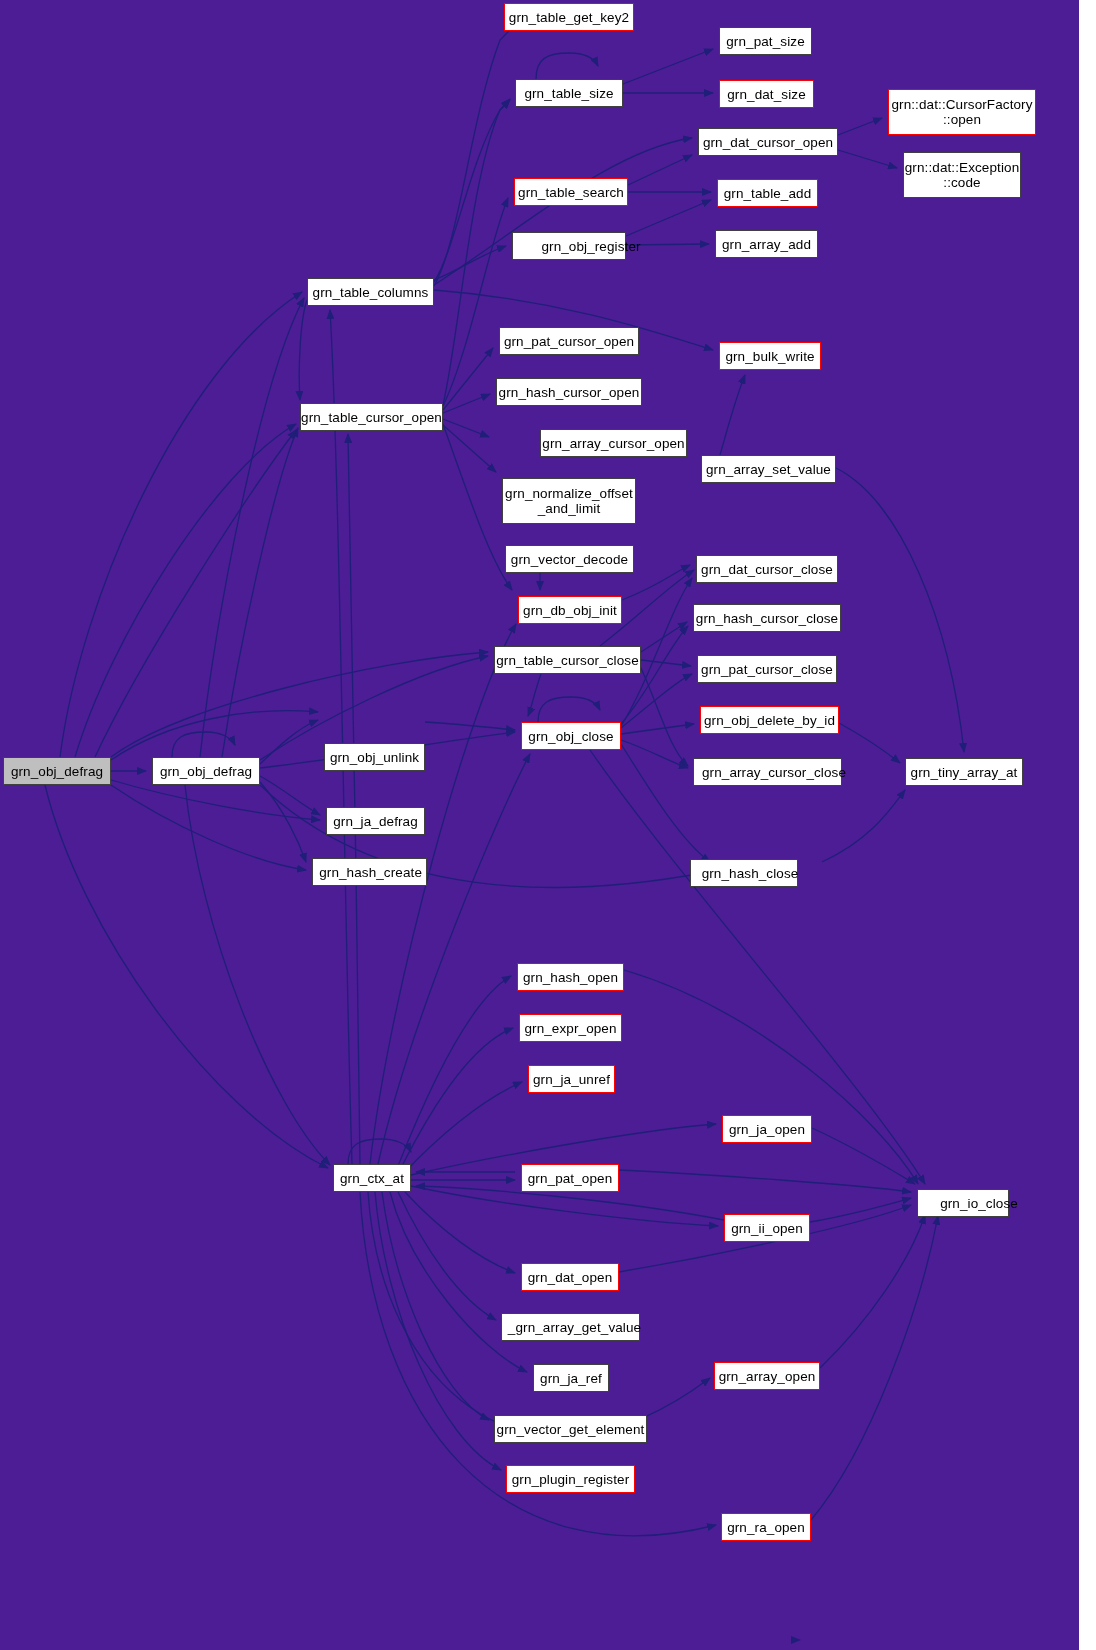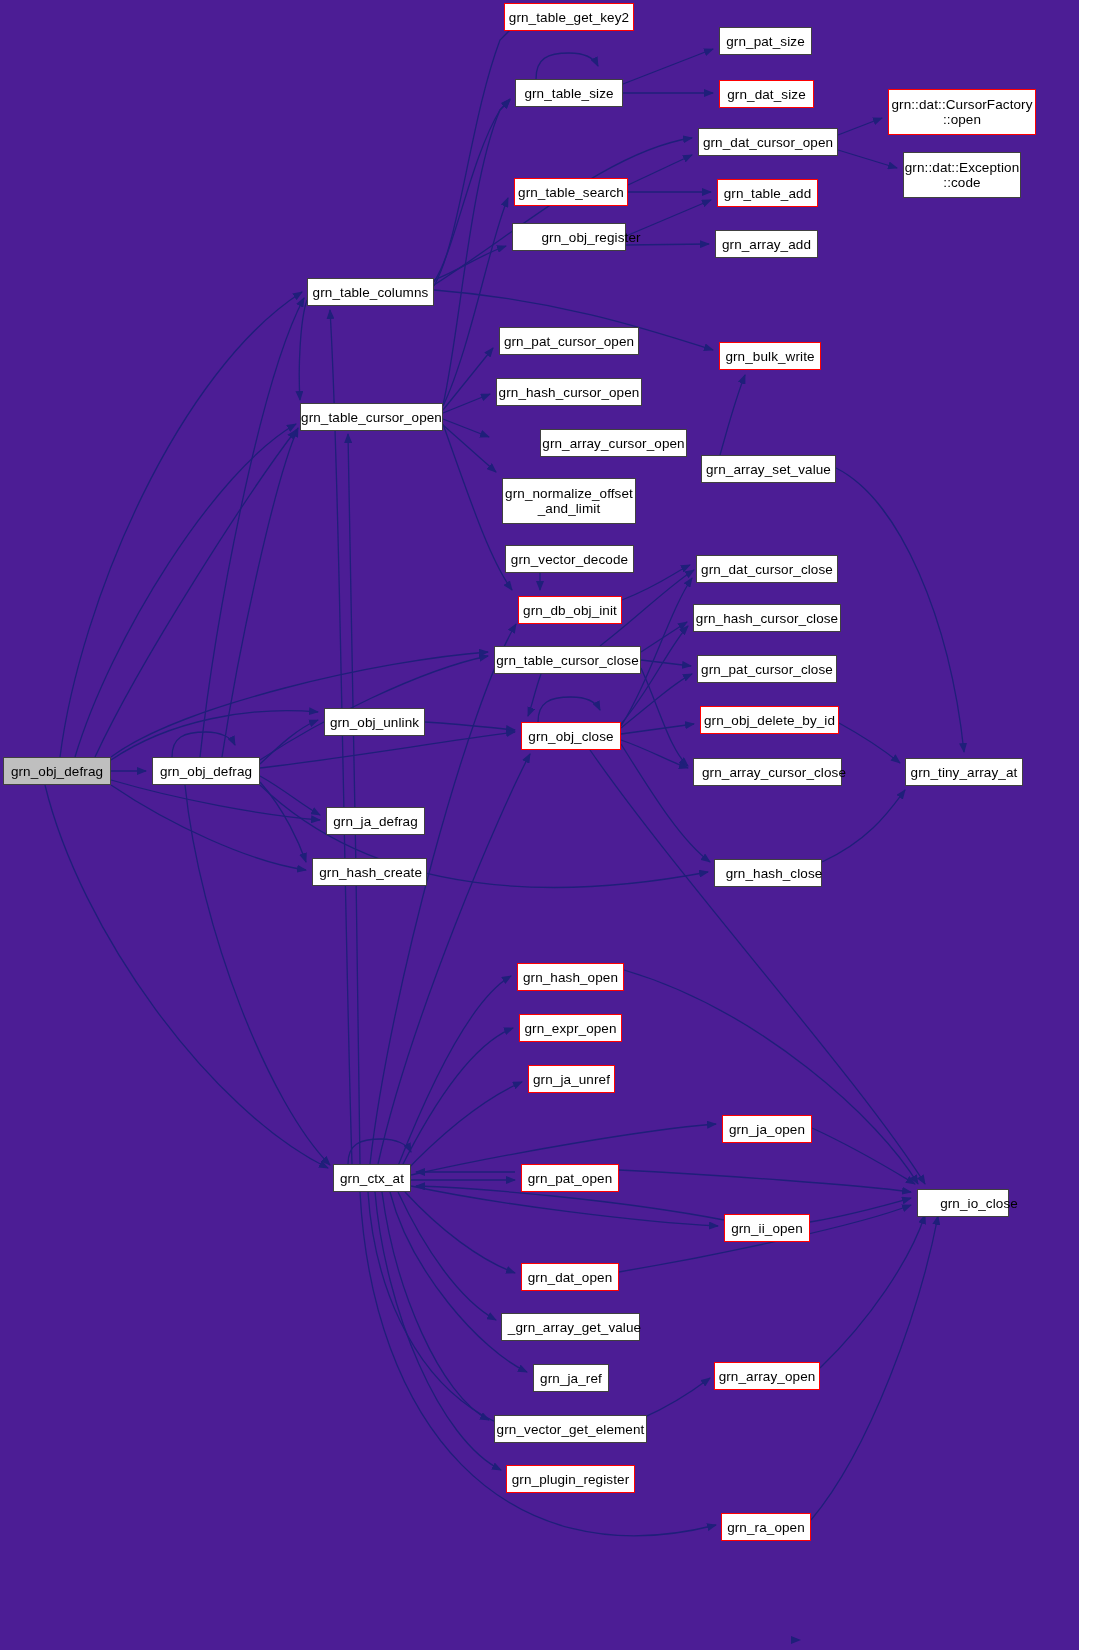--- a/index.html
+++ b/index.html
@@ -157,47 +157,47 @@
       <div class="node" style="left: 719px; top: 27px; width: 93px; height: 28px;"><span class="lbl">grn_pat_size</span></div>
       <div class="node" style="left: 515px; top: 79px; width: 108px; height: 28px;"><span class="lbl">grn_table_size</span></div>
       <div class="node red" style="left: 719px; top: 80px; width: 95px; height: 28px;"><span class="lbl">grn_dat_size</span></div>
       <div class="node red" style="left: 888px; top: 89px; width: 148px; height: 46px;"><span class="lbl">grn::dat::CursorFactory
 ::open</span></div>
       <div class="node" style="left: 698px; top: 128px; width: 140px; height: 28px;"><span class="lbl">grn_dat_cursor_open</span></div>
       <div class="node" style="left: 903px; top: 152px; width: 118px; height: 46px;"><span class="lbl">grn::dat::Exception
 ::code</span></div>
       <div class="node red" style="left: 514px; top: 178px; width: 114px; height: 28px;"><span class="lbl">grn_table_search</span></div>
       <div class="node red" style="left: 717px; top: 179px; width: 101px; height: 28px;"><span class="lbl">grn_table_add</span></div>
-      <div class="node" style="left: 512px; top: 223px; width: 114px; height: 28px; padding-left: 44px;"><span class="lbl">grn_obj_register</span></div>
+      <div class="node" style="left: 512px; top: 232px; width: 114px; height: 28px; padding-left: 44px;"><span class="lbl">grn_obj_register</span></div>
       <div class="node" style="left: 715px; top: 230px; width: 103px; height: 28px;"><span class="lbl">grn_array_add</span></div>
       <div class="node" style="left: 307px; top: 278px; width: 127px; height: 28px;"><span class="lbl">grn_table_columns</span></div>
       <div class="node" style="left: 499px; top: 327px; width: 140px; height: 28px;"><span class="lbl">grn_pat_cursor_open</span></div>
       <div class="node red" style="left: 719px; top: 342px; width: 102px; height: 28px;"><span class="lbl">grn_bulk_write</span></div>
       <div class="node" style="left: 496px; top: 378px; width: 146px; height: 28px;"><span class="lbl">grn_hash_cursor_open</span></div>
       <div class="node" style="left: 300px; top: 403px; width: 143px; height: 28px;"><span class="lbl">grn_table_cursor_open</span></div>
       <div class="node" style="left: 495px; top: 429px; width: 147px; height: 28px; margin-left: 45px;"><span class="lbl">grn_array_cursor_open</span></div>
       <div class="node" style="left: 701px; top: 455px; width: 135px; height: 28px;"><span class="lbl">grn_array_set_value</span></div>
       <div class="node" style="left: 502px; top: 478px; width: 134px; height: 46px;"><span class="lbl">grn_normalize_offset
 _and_limit</span></div>
       <div class="node" style="left: 505px; top: 545px; width: 129px; height: 28px;"><span class="lbl">grn_vector_decode</span></div>
       <div class="node" style="left: 696px; top: 555px; width: 142px; height: 28px;"><span class="lbl">grn_dat_cursor_close</span></div>
       <div class="node red" style="left: 518px; top: 596px; width: 104px; height: 28px;"><span class="lbl">grn_db_obj_init</span></div>
       <div class="node" style="left: 693px; top: 604px; width: 148px; height: 28px;"><span class="lbl">grn_hash_cursor_close</span></div>
       <div class="node" style="left: 494px; top: 646px; width: 147px; height: 28px;"><span class="lbl">grn_table_cursor_close</span></div>
       <div class="node" style="left: 697px; top: 655px; width: 140px; height: 28px;"><span class="lbl">grn_pat_cursor_close</span></div>
-      <div class="node" style="left: 324px; top: 708px; width: 101px; height: 28px;"><span class="lbl">grn_obj_unlink</span></div>
+      <div class="node" style="left: 324px; top: 743px; width: 101px; height: 28px;"><span class="lbl">grn_obj_unlink</span></div>
       <div class="node red" style="left: 700px; top: 706px; width: 139px; height: 28px;"><span class="lbl">grn_obj_delete_by_id</span></div>
       <div class="node red" style="left: 521px; top: 722px; width: 100px; height: 28px;"><span class="lbl">grn_obj_close</span></div>
       <div class="node root" style="left: 3px; top: 757px; width: 108px; height: 28px;"><span class="lbl">grn_obj_defrag</span></div>
       <div class="node" style="left: 152px; top: 757px; width: 108px; height: 28px;"><span class="lbl">grn_obj_defrag</span></div>
       <div class="node" style="left: 693px; top: 758px; width: 149px; height: 28px; padding-left: 13px;"><span class="lbl">grn_array_cursor_close</span></div>
       <div class="node" style="left: 905px; top: 758px; width: 118px; height: 28px;"><span class="lbl">grn_tiny_array_at</span></div>
       <div class="node" style="left: 326px; top: 807px; width: 99px; height: 28px;"><span class="lbl">grn_ja_defrag</span></div>
       <div class="node" style="left: 312px; top: 858px; width: 115px; height: 28px; justify-content: flex-end;"><span class="lbl">grn_hash_create</span></div>
-      <div class="node" style="left: 714px; top: 859px; width: 108px; height: 28px; padding-left: 12px;"><span class="lbl">grn_hash_close</span></div>
+      <div class="node" style="left: 690px; top: 859px; width: 108px; height: 28px; padding-left: 12px;"><span class="lbl">grn_hash_close</span></div>
       <div class="node red" style="left: 517px; top: 963px; width: 107px; height: 28px;"><span class="lbl">grn_hash_open</span></div>
       <div class="node red" style="left: 519px; top: 1014px; width: 103px; height: 28px;"><span class="lbl">grn_expr_open</span></div>
       <div class="node red" style="left: 528px; top: 1065px; width: 87px; height: 28px;"><span class="lbl">grn_ja_unref</span></div>
       <div class="node red" style="left: 722px; top: 1115px; width: 90px; height: 28px;"><span class="lbl">grn_ja_open</span></div>
       <div class="node red" style="left: 521px; top: 1164px; width: 98px; height: 28px;"><span class="lbl">grn_pat_open</span></div>
       <div class="node" style="left: 333px; top: 1164px; width: 78px; height: 28px;"><span class="lbl">grn_ctx_at</span></div>
       <div class="node" style="left: 917px; top: 1189px; width: 92px; height: 28px; padding-left: 32px;"><span class="lbl">grn_io_close</span></div>
       <div class="node red" style="left: 724px; top: 1214px; width: 86px; height: 28px;"><span class="lbl">grn_ii_open</span></div>
       <div class="node red" style="left: 521px; top: 1263px; width: 98px; height: 28px;"><span class="lbl">grn_dat_open</span></div>
       <div class="node" style="left: 501px; top: 1313px; width: 139px; height: 28px; padding-left: 8px;"><span class="lbl">_grn_array_get_value</span></div>

